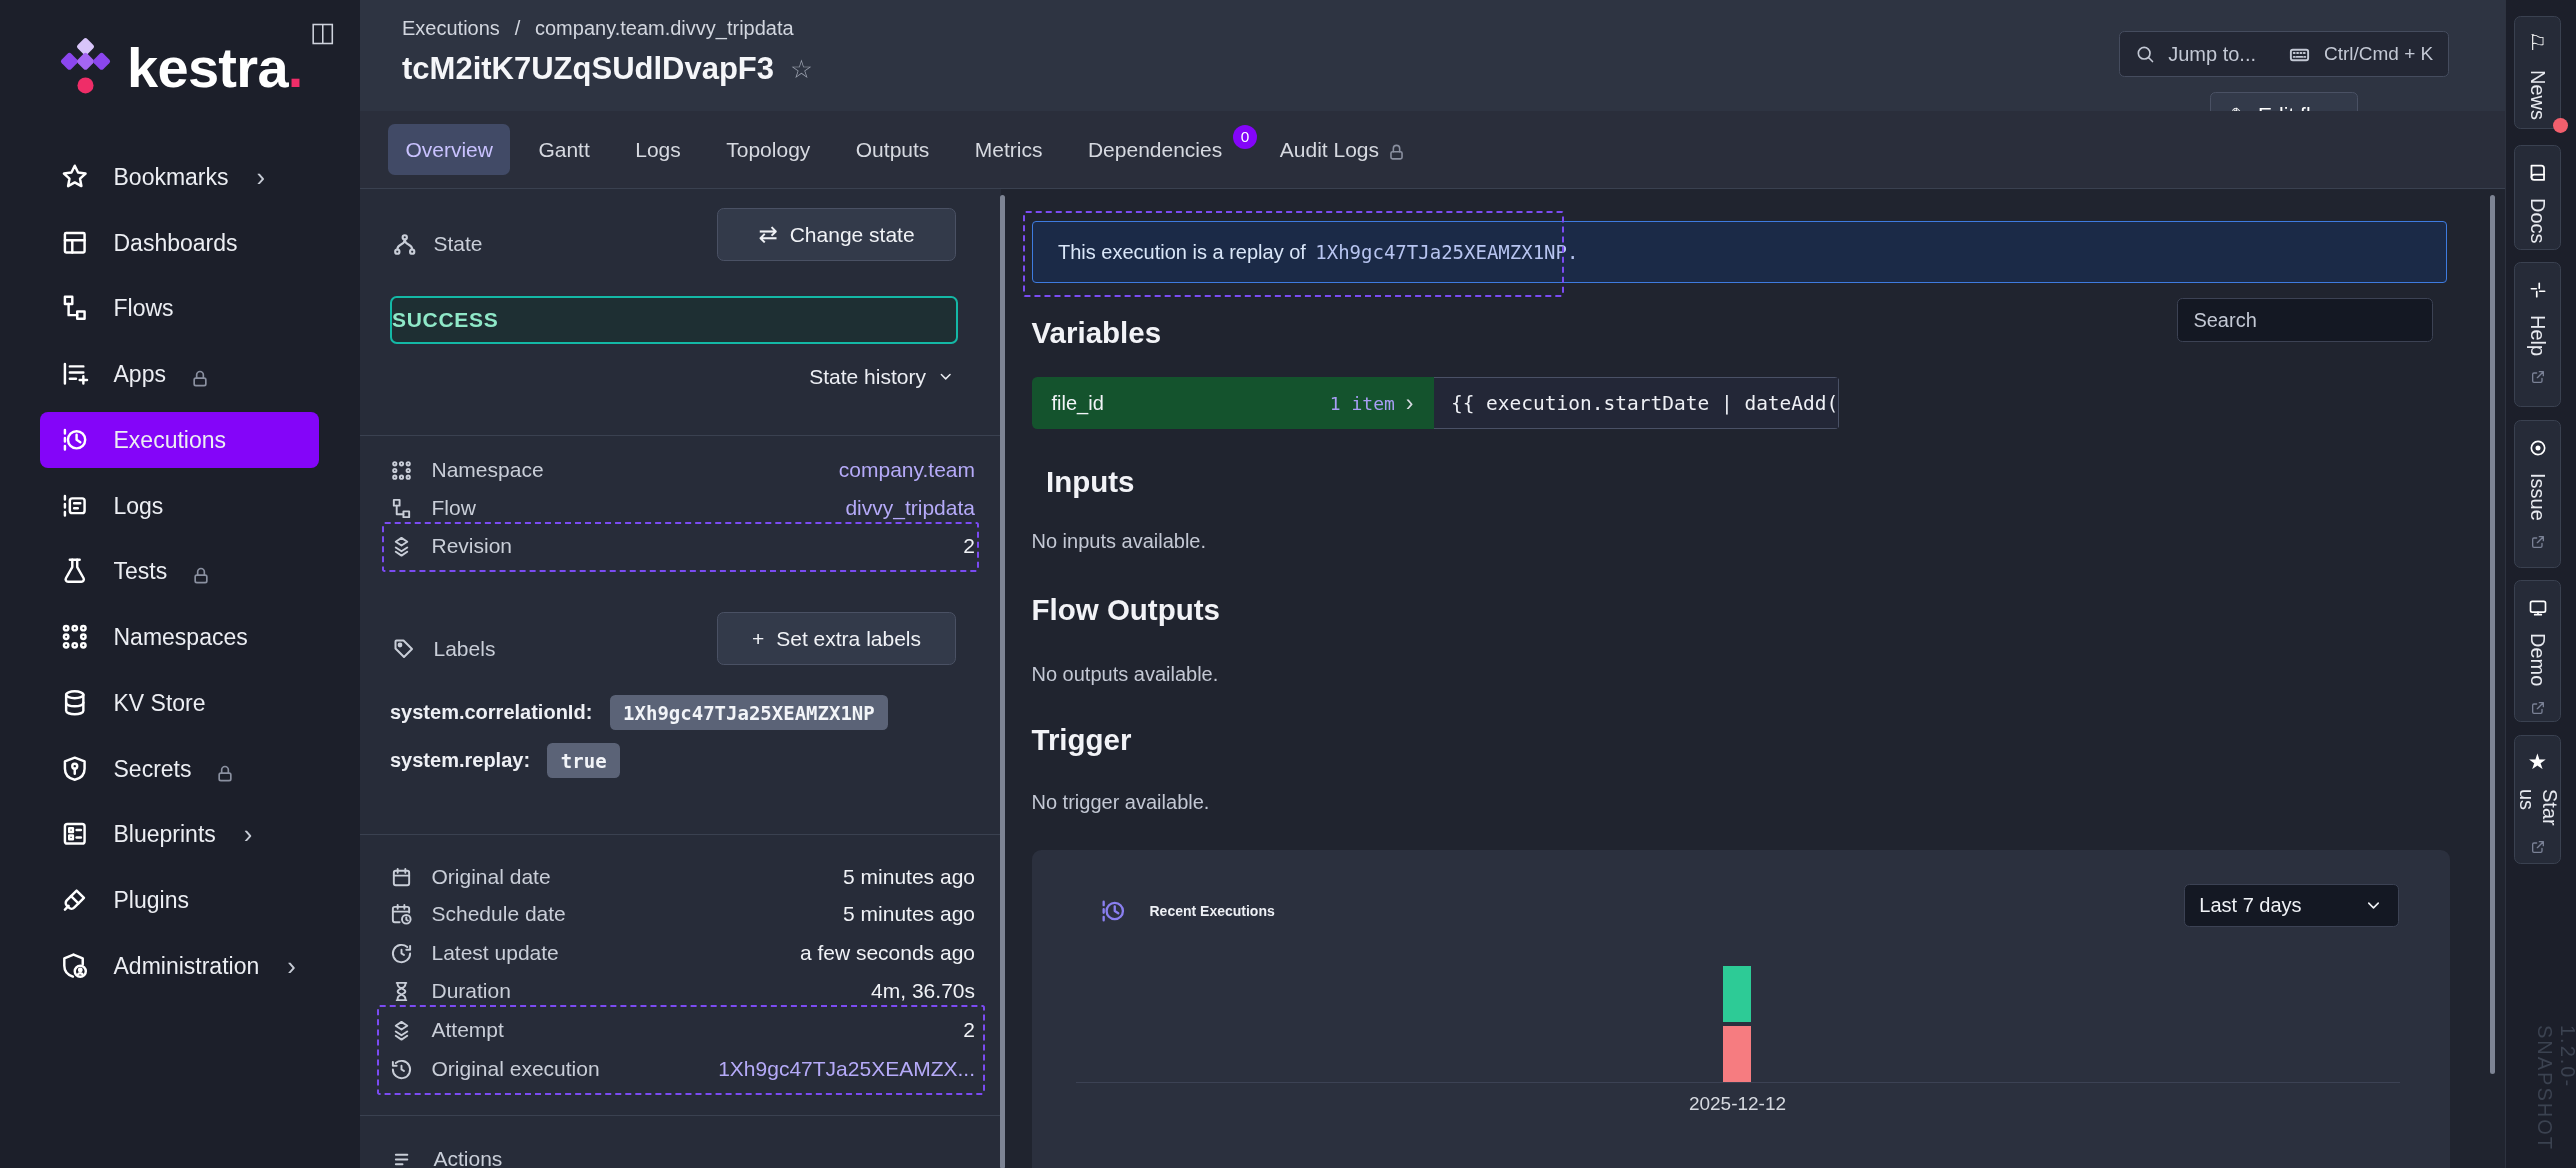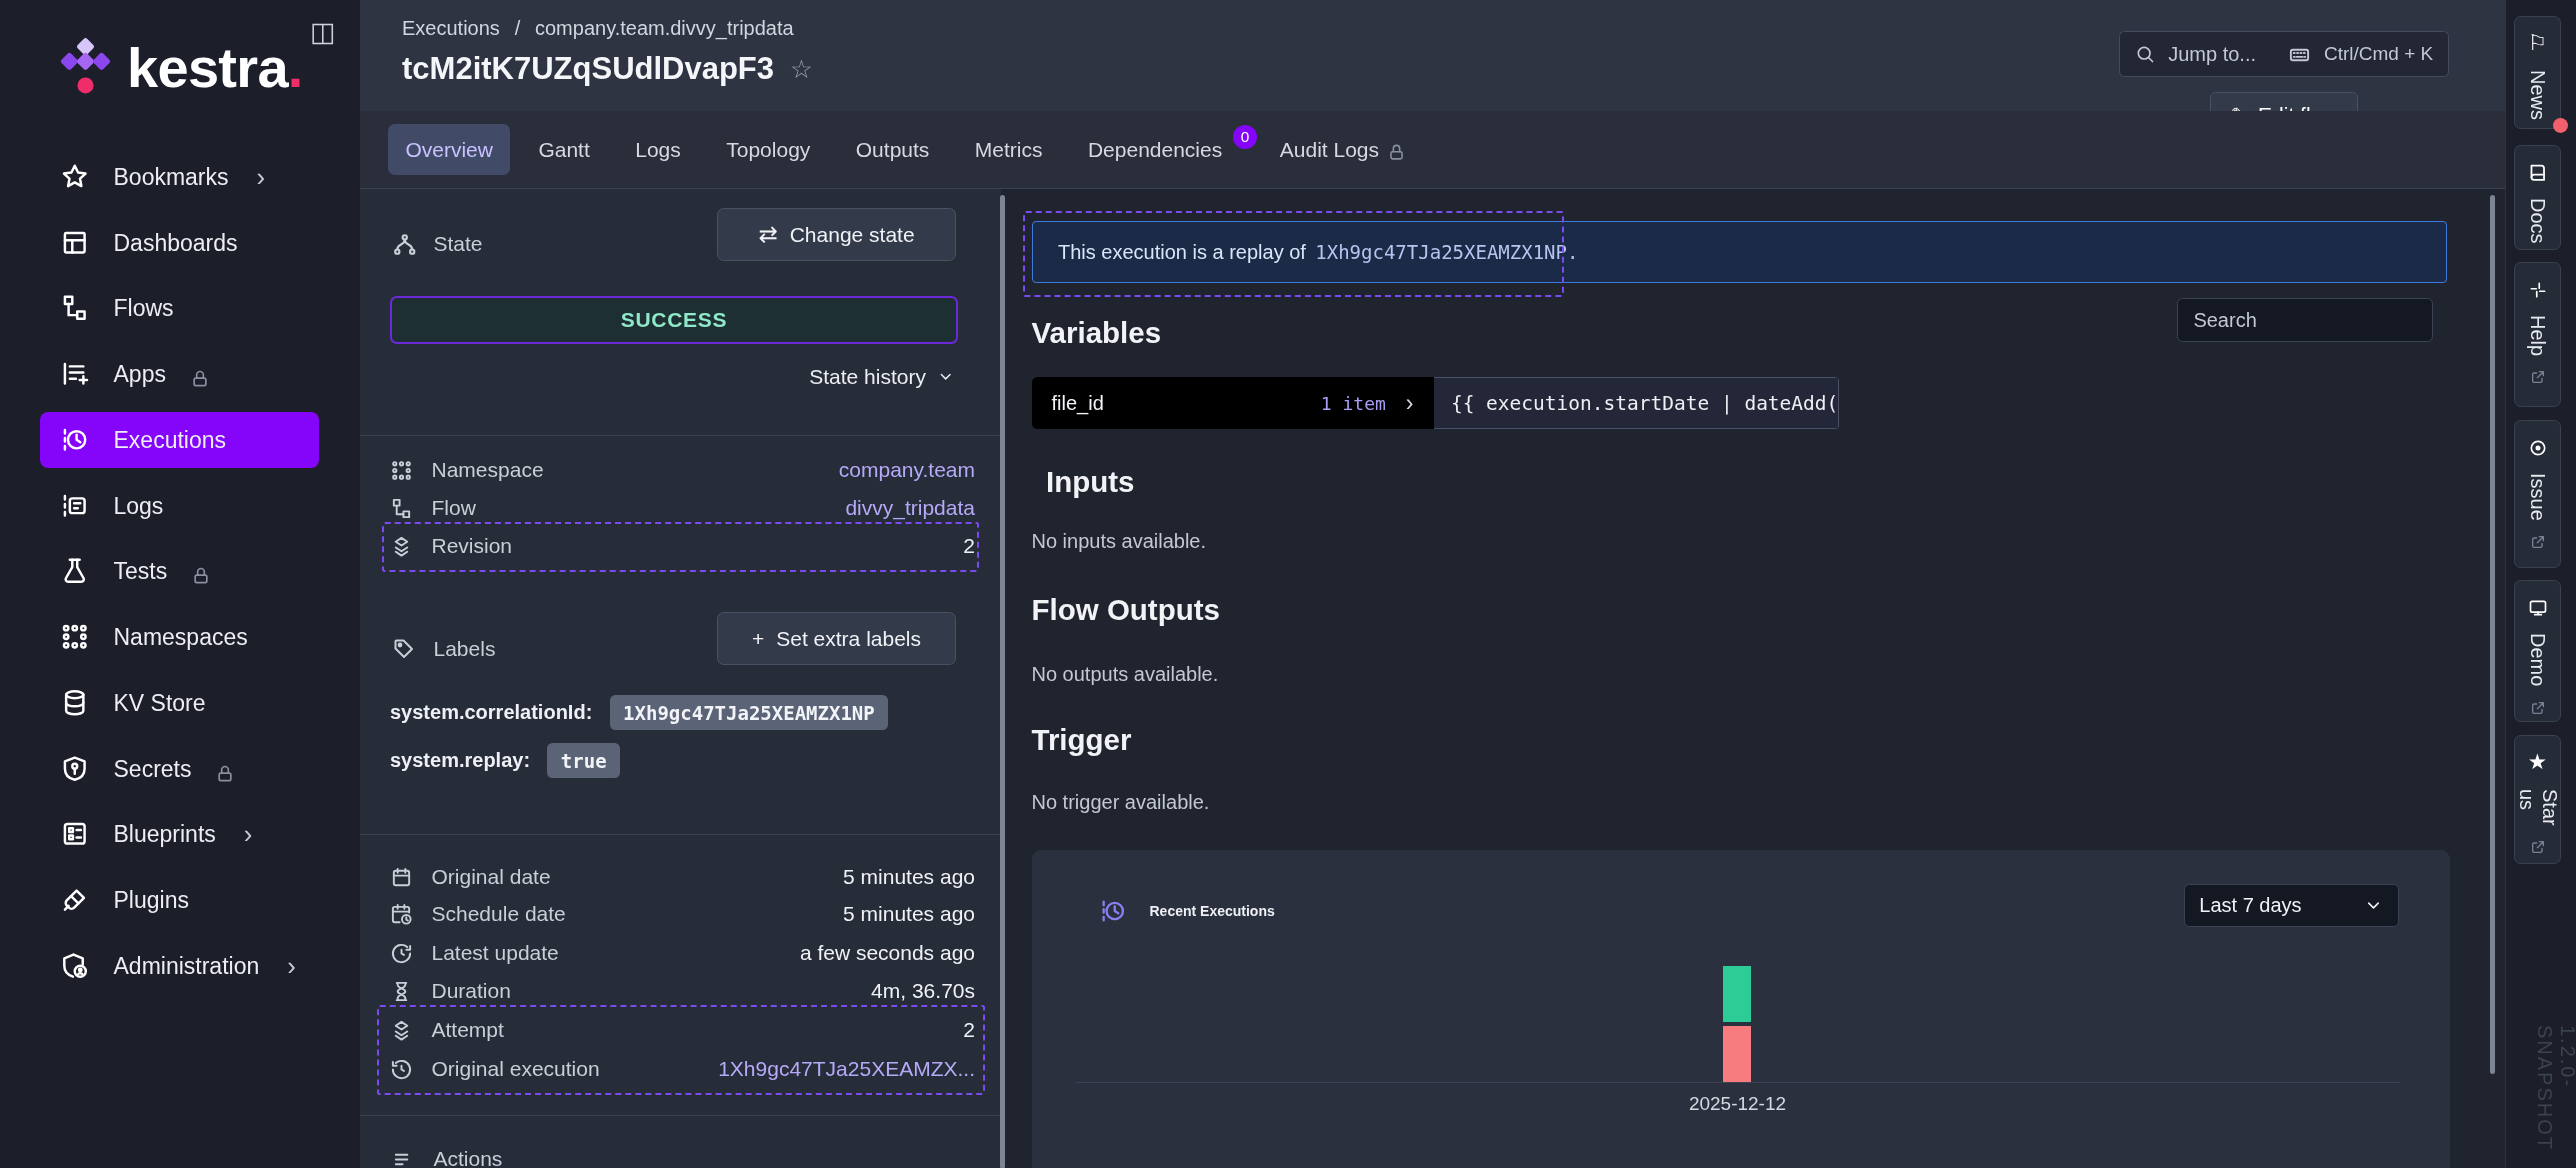--- a/index.html
+++ b/index.html
@@ -45,22 +45,22 @@
   .tab .badge{position:absolute;top:1.3px;right:-5.4px;min-width:24px;height:24px;border-radius:12px;background:#8405f9;
               color:#fff;font-size:15.4px;display:flex;align-items:center;justify-content:center;padding:0 4px;box-sizing:border-box;}
   .tab.has-badge{padding-right:29.5px;}
 
   
   .lpanel{left:360px;top:189px;width:641px;height:979px;background:#272c39;overflow:hidden;}
   .row-label{display:flex;align-items:center;gap:16px;font-size:21px;color:#c9ced8;}
   .row-label .ric{width:25.5px;height:25.5px;flex:0 0 25.5px;color:#c9ced8;}
   .panel-btn{background:#333a4a;border:0.7px solid #4a5164;border-radius:6.7px;height:51px;
              display:flex;align-items:center;justify-content:center;gap:12px;font-size:21px;color:#f0f2f6;}
-  .success-badge{left:30px;top:107px;width:564px;height:44px;border:2px solid #6d28d9;border-radius:6.7px;
-                 background:#1e2f33;display:flex;align-items:center;justify-content:center;
+  .success-badge{left:30px;top:107px;width:564px;height:44px;border:2px solid #14b8a6;border-radius:6.7px;
+                 background:#1e2f33;display:flex;align-items:center;justify-content:flex-start;
                  color:#8fe8c8;font-size:21px;font-weight:600;letter-spacing:0.7px;}
   .state-history{right:47px;top:176px;font-size:21px;color:#eceef3;display:flex;gap:10.7px;align-items:center;}
   .hr{left:0;width:641px;height:0.7px;background:#3a4150;}
   .kv-row{left:30px;width:585px;height:39px;display:flex;align-items:center;justify-content:space-between;}
   .kv-val{font-size:21px;color:#f0f2f6;}
   .kv-link{color:#b5aaf8;}
   .chip{background:#5b6377;border-radius:5.4px;padding:6.7px 13.4px;font-size:19px;color:#f2f4f8;}
   .pair-row{left:30px;display:flex;align-items:center;gap:17.4px;font-size:20px;font-weight:700;color:#eef0f5;}
   .dashed-box{border:2.7px dashed #7b4bf2;border-radius:2.7px;pointer-events:none;}
 
@@ -69,21 +69,21 @@
   .banner{left:25.5px;top:32px;width:1415px;height:62px;background:#1b2a47;border:1.3px solid #3e7bdf;border-radius:4px;
           display:flex;align-items:center;padding:0 25.5px;box-sizing:border-box;font-size:20px;color:#d9e6f8;gap:9.4px;}
   .banner .mono{font-size:19px;color:#b7c4f0;}
   .h2{font-size:29.5px;font-weight:700;color:#f2f3f7;}
   .muted{font-size:20px;color:#c3c8d4;}
   .search-box{left:1171px;top:109px;width:256px;height:44px;background:#141823;border:0.7px solid #3c4254;border-radius:5.4px;
               display:flex;align-items:center;padding:0 13.4px;box-sizing:border-box;color:#c3c8d4;}
   .search-box input{flex:1;background:transparent;border:0;outline:0;color:#e8eaf0;font-size:20px;font-family:inherit;}
   .search-box input::placeholder{color:#c3c8d4;}
   .var-row{left:25.5px;top:188px;width:808px;height:52px;display:flex;border-radius:5.4px;overflow:hidden;}
-  .var-key-cell{width:402px;background:#000000;display:flex;align-items:center;padding:0 20px;box-sizing:border-box;gap:20px;}
+  .var-key-cell{width:402px;background:#14532d;display:flex;align-items:center;padding:0 20px;box-sizing:border-box;gap:11px;}
   .var-key{font-size:20px;color:#f2f4f8;flex:1;}
   .var-count{font-size:18px;color:#a99ef5;}
   .var-chev{font-size:23px;color:#d6d9e0;}
   .var-val-cell{width:405px;background:#232737;border:0.7px solid #4a5166;border-left:0;box-sizing:border-box;
                 display:flex;align-items:center;padding:0 17.4px;overflow:hidden;white-space:nowrap;
                 font-size:19.5px;color:#eef0f5;}
   .card{left:25.5px;top:661px;width:1418px;height:318px;background:#2b303e;border-radius:9.4px 9.4px 0 0;}
   .card-head{position:absolute;left:67px;top:47px;display:flex;align-items:center;gap:23px;}
   .card-title{font-size:14px;font-weight:600;color:#eef0f5;}
   .select{position:absolute;right:51px;top:34px;width:215px;height:43px;background:#141823;border:0.7px solid #3c4254;

